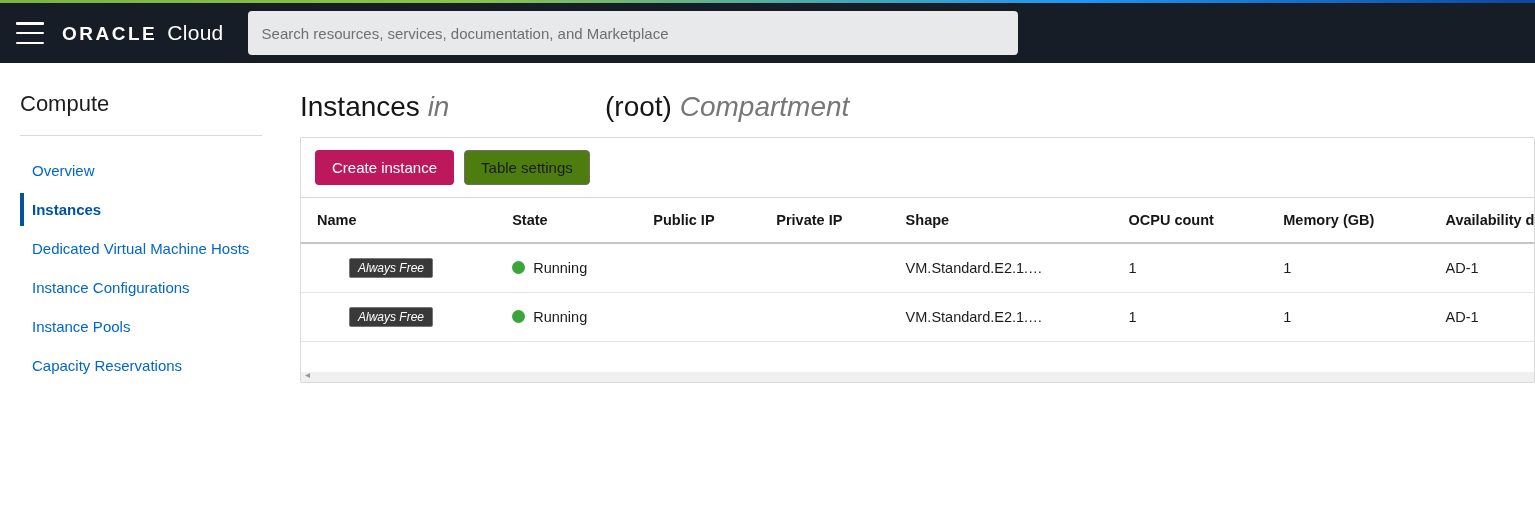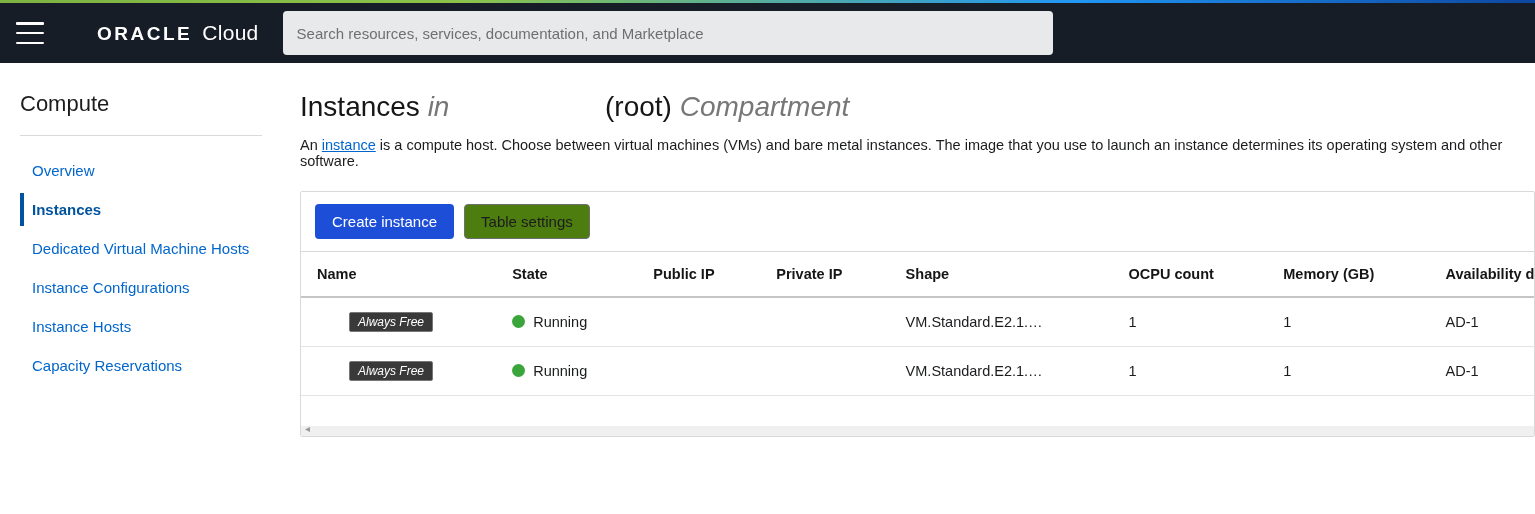--- a/index.html
+++ b/index.html
@@ -5,21 +5,21 @@
     * { margin: 0; padding: 0; box-sizing: border-box; }
     body { font-family: -apple-system, BlinkMacSystemFont, "Segoe UI", Helvetica, Arial, sans-serif; background: #fff; color: #1b1c1e; }
 
     
     .accent-bar { height: 3px; background: linear-gradient(90deg, #7cb342 0%, #8bc34a 30%, #2196f3 70%, #0d47a1 100%); }
 
     
     .top-header { background: #161d27; height: 60px; display: flex; align-items: center; padding: 0 10px; gap: 12px; }
     .hamburger { width: 28px; height: 22px; display: flex; flex-direction: column; justify-content: space-between; cursor: pointer; margin: 0 6px; }
     .hamburger span { display: block; height: 2.5px; background: #fff; border-radius: 1px; }
-    .brand { display: flex; align-items: baseline; color: #fff; gap: 10px; margin-right: 12px; margin-left: 35px; }
+    .brand { display: flex; align-items: baseline; color: #fff; gap: 10px; margin-right: 12px; }
     .brand-oracle { font-family: Arial, sans-serif; font-weight: 700; font-size: 19px; letter-spacing: 2.5px; color: #fff; }
     .brand-cloud { font-size: 21px; font-weight: 300; letter-spacing: 0.3px; color: #fff; }
     .search-wrap { flex: 0 0 770px; }
     .search-input { width: 100%; height: 44px; border-radius: 4px; border: none; background: #e8e9ea; padding: 0 14px; font-size: 15px; color: #333; outline: none; }
     .search-input::placeholder { color: #6e6f71; }
 
     
     .layout { display: flex; }
     .sidebar { width: 280px; padding: 28px 0 0 20px; }
     .sidebar-title { font-size: 22px; color: #1b1c1e; font-weight: 400; padding-bottom: 18px; border-bottom: 1px solid #d9d9d9; margin-bottom: 18px; margin-right: 18px; }
@@ -32,21 +32,21 @@
     .page-title { font-size: 28px; font-weight: 400; margin-bottom: 14px; color: #161616; }
     .page-title .italic-light { font-style: italic; color: #777; font-weight: 300; }
     .page-title .compartment-name { font-style: normal; color: #161616; }
     .page-title .root { font-style: normal; color: #161616; }
     .desc { font-size: 14.5px; color: #1b1c1e; margin-bottom: 22px; }
     .desc a { color: #0066cc; text-decoration: underline; }
 
     .panel { border: 1px solid #d9d9d9; border-radius: 2px; }
     .toolbar { padding: 12px 14px; display: flex; gap: 10px; }
     .btn { font-size: 15px; padding: 8px 16px; border-radius: 4px; border: 1px solid transparent; cursor: pointer; }
-    .btn-primary { background: #1d4ed8; color: #fff; }
+    .btn-primary { background: #be185d; color: #fff; }
     .btn-secondary { background: #4d7c0f; color: #1b1c1e; border: 1px solid #6f6f6f; text-align: right; }
 
     .table-scroll { overflow-x: auto; border-top: 1px solid #d9d9d9; }
     table { border-collapse: collapse; width: 100%; min-width: 1300px; }
     th, td { text-align: left; padding: 14px 16px; font-size: 14.5px; border-bottom: 1px solid #e4e4e4; white-space: nowrap; }
     th { font-weight: 700; color: #161616; border-bottom: 2px solid #c6c6c6; vertical-align: bottom; }
     th.wrap { white-space: normal; max-width: 130px; }
     .badge { display: inline-block; background: #393939; color: #fff; font-size: 12px; font-style: italic; padding: 2px 8px; border: 1px solid #777; border-radius: 2px; text-align: center; }
     .status-dot { display: inline-block; width: 13px; height: 13px; background: #3aa53a; border-radius: 50%; margin-right: 8px; vertical-align: -1px; }
     .name-cell { padding-left: 48px; }
@@ -83,40 +83,37 @@
       <li>
           <a class="active">Instances</a>
         </li>
       <li>
           <a>Dedicated Virtual Machine Hosts</a>
         </li>
       <li>
           <a>Instance Configurations</a>
         </li>
       <li>
-          <a>Instance Hosts</a>
+          <a>Instance Pools</a>
         </li>
       <li>
           <a>Capacity Reservations</a>
         </li>
     </ul>
   </aside>
 
   <main class="content">
     <h1 class="page-title">
       <span>Instances</span>
       <span class="italic-light">in</span>
       <span class="compartment-name">&nbsp;&nbsp;&nbsp;&nbsp;&nbsp;&nbsp;&nbsp;&nbsp;&nbsp;&nbsp;&nbsp;&nbsp;&nbsp;&nbsp;&nbsp;&nbsp;&nbsp;&nbsp;</span>
       <span class="root">(root)</span>
       <span class="italic-light">Compartment</span>
     </h1>
 
-    <p class="desc">
-      <span>An </span><a href="#">instance</a><span> is a compute host. Choose between virtual machines (VMs) and bare metal instances. The image that you use to launch an instance determines its operating system and other software.</span>
-    </p>
 
     <div class="panel">
       <div class="toolbar">
         <button class="btn btn-primary">Create instance</button>
         <button class="btn btn-secondary">Table settings</button>
       </div>
 
       <div class="table-scroll">
         <table>
           <thead>

